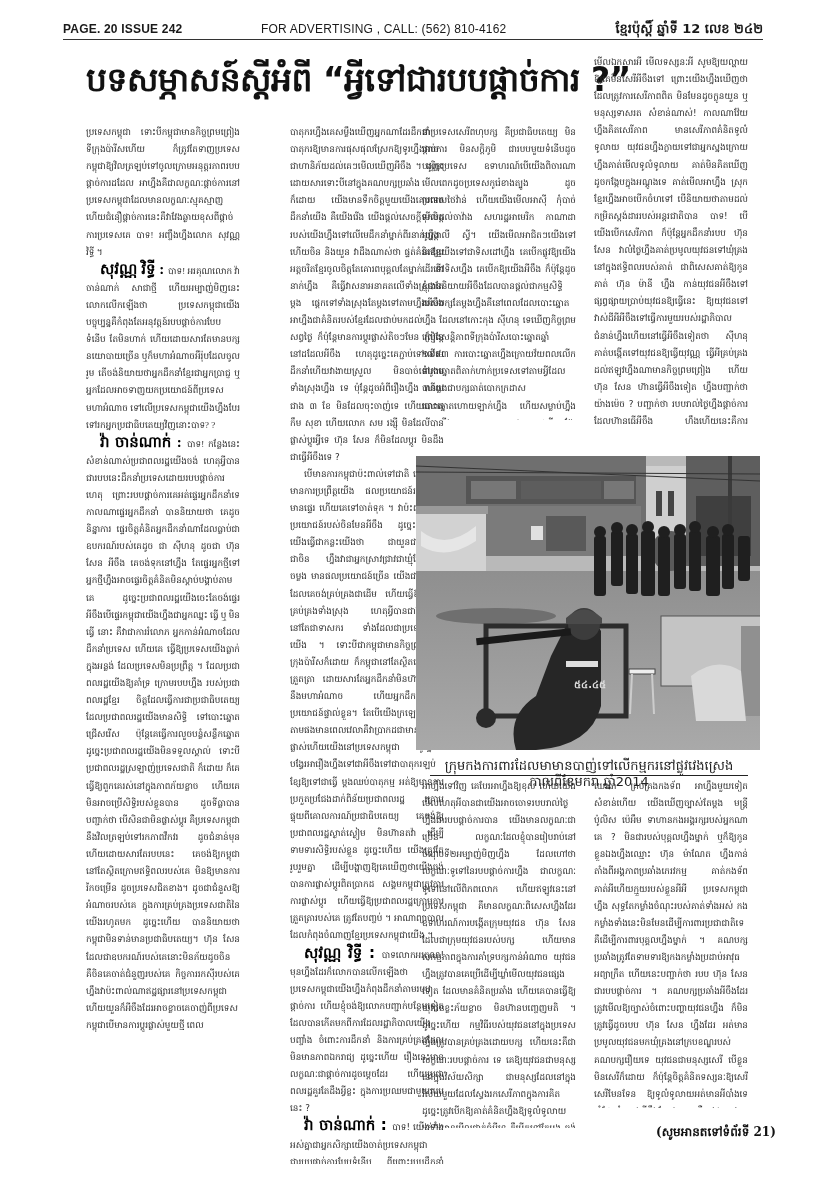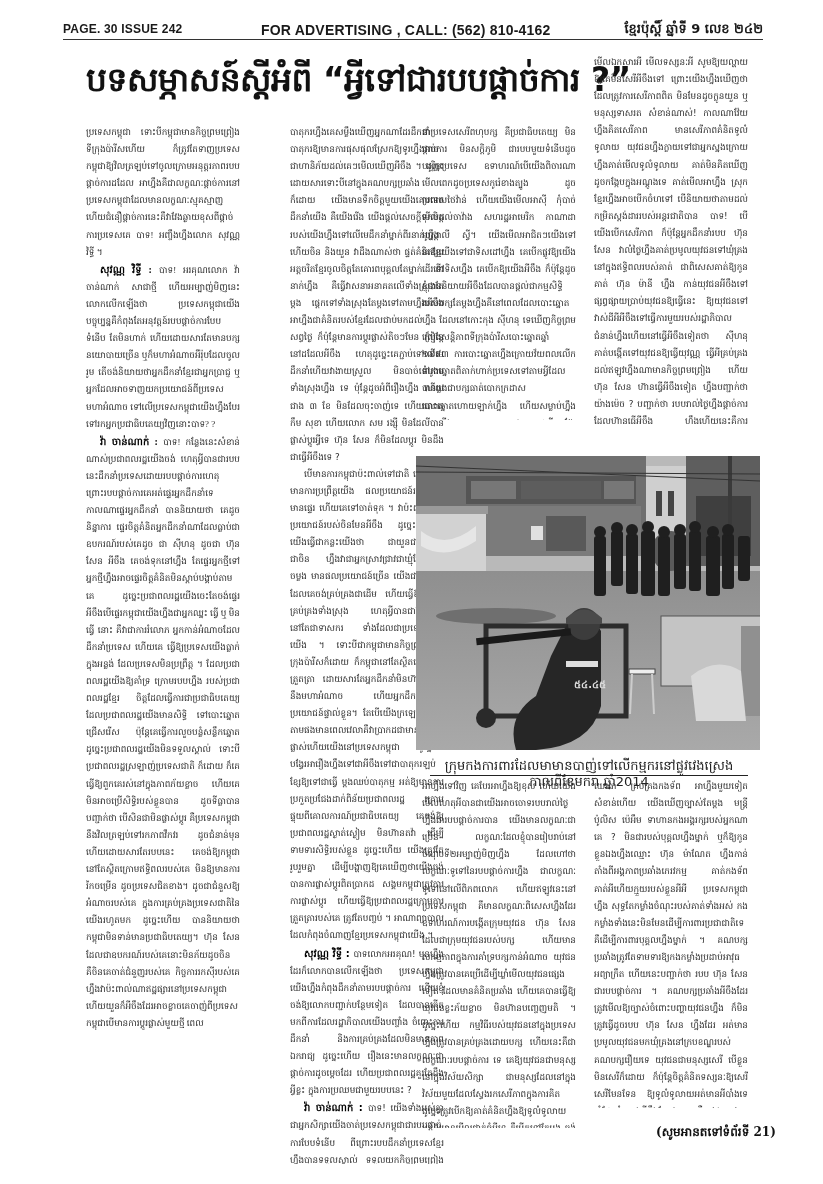--- a/index.html
+++ b/index.html
@@ -1,54 +1,54 @@
 <!DOCTYPE html>
 <html><head>
 <meta charset="utf-8">
 <style>
   * { margin: 0; padding: 0; box-sizing: border-box; }
   html, body { width: 823px; height: 1184px; background: #ffffff; overflow: hidden; }
   body { position: relative; font-family: "DejaVu Sans", sans-serif; color: #1a1a1a; }
 
   .header { position: absolute; left: 63px; top: 20px; width: 700px; height: 20px; border-bottom: 1.5px solid #333; }
   .header .left { position: absolute; left: 0; top: 2px; font-family: "Liberation Sans", sans-serif; font-weight: bold; font-size: 12px; letter-spacing: 0.2px; }
-  .header .center { position: absolute; left: 192px; top: 2px; font-family: "Liberation Sans", sans-serif; font-weight: bold; font-size: 14px; letter-spacing: 0.2px; padding-left: 6px; }
+  .header .center { position: absolute; left: 192px; top: 2px; font-family: "Liberation Sans", sans-serif; font-weight: normal; font-size: 12px; letter-spacing: 0.2px; padding-left: 6px; }
   .header .right { position: absolute; right: 0; top: 0px; font-family: "DejaVu Sans", sans-serif; font-weight: bold; font-size: 13px; }
 
   .headline { position: absolute; left: 86px; top: 50px; width: 508px; height: 60px;
     font-family: "DejaVu Sans", sans-serif; font-weight: bold; font-size: 33px; line-height: 60px;
     color: #111; white-space: nowrap; letter-spacing: -0.5px; }
 
   .col { position: absolute; font-family: "DejaVu Sans", sans-serif; font-size: 8.9px; line-height: 17.1px;
     text-align: justify; color: #2a2a2a; }
   .col p { margin: 0; }
   .col .indent { text-indent: 14px; }
-  .speaker { font-weight: bold; color: #000; font-size: 10px; }
+  .speaker { font-weight: bold; color: #000; font-size: 15px; }
 
   #col1 { left: 86px;  top: 124px; width: 154px; height: 1040px; font-family: Liberation Serif, serif; }
   #col2 { left: 254px; top: 124px; width: 154px; height: 1040px; margin-left: 36px; }
   #col3 { left: 422px; top: 124px; width: 154px; height: 296px; }
   #col4 { left: 594px; top: 54px;  width: 154px; height: 370px; }
   #col3b { left: 422px; top: 778px; width: 154px; height: 350px; }
   #col4b { left: 594px; top: 778px; width: 154px; height: 330px; }
 
   .photo { position: absolute; left: 416px; top: 456px; width: 344px; height: 294px; overflow: hidden; background: #84cc16; }
   .photo svg { display: block; }
   .caption { position: absolute; left: 430px; top: 758px; width: 318px; height: 18px;
     font-size: 13px; line-height: 16px; color: #222; text-align: center; border-bottom: 1.2px solid #222; }
 
   .continued { position: absolute; left: 630px; top: 1124px; width: 160px; font-family: "DejaVu Serif", serif; font-weight: bold; font-size: 12px; color: #111; margin-left: 26px; }
 </style>
 </head>
 <body>
 
 <div class="header">
-  <span class="left">PAGE. 30  ISSUE 242</span>
+  <span class="left">PAGE. 20  ISSUE 242</span>
   <span class="center">FOR ADVERTISING ,  CALL: (562) 810-4162</span>
-  <span class="right">ខ្មែរប៉ុស្ដិ៍ ឆ្នាំទី 9  លេខ ២៤២</span>
+  <span class="right">ខ្មែរប៉ុស្ដិ៍ ឆ្នាំទី 12  លេខ ២៤២</span>
 </div>
 
 <h1 class="headline">បទសម្ភាសន៍ស្ដីអំពី “អ្វីទៅជារបបផ្ដាច់ការ ?”</h1>
 
 <div class="col" id="col1" style="overflow: hidden;">
     <p><span>ប្រទេសកម្ពុជា ទោះបីកម្ពុជាមានកិច្ចព្រមព្រៀងទីក្រុងប៉ារីសហើយ ក៏ត្រូវតែទាញប្រទេសកម្ពុជាឱ្យវិលត្រឡប់ទៅចូលក្រោមអនុត្តរភាពរបបផ្ដាច់ការដដែល អាហ្នឹងគឺជាលក្ខណៈផ្ដាច់ការនៅប្រទេសកម្ពុជាដែលមានលក្ខណៈស្មុគស្មាញ ហើយជំនឿផ្ដាច់ការនេះគឺវាវែងឆ្ងាយខុសពីផ្ដាច់ការប្រទេសគេ បាទ! អញ្ចឹងហ្នឹងលោក សុវណ្ណ វិទ្ធី ។</span></p>
     <p class="indent"><span class="speaker">សុវណ្ណ វិទ្ធី : </span><span>បាទ! អរគុណលោក វ៉ា ចាន់ណាក់ សាជាថ្មី ហើយអម្បាញ់មិញនេះលោកលើកឡើងថា ប្រទេសកម្ពុជាយើងបច្ចុប្បន្នគឺកំពុងតែអនុវត្តន៍របបផ្ដាច់ការបែបទំនើប តែមិនហាក់ ហើយដោយសារតែមានបក្សនយោបាយច្រើន ឬក៏មហាអំណាចអឺរ៉ុបដែលចូលរួម តើចង់និយាយថាអ្នកដឹកនាំខ្មែរជាអ្នកប្រាជ្ញ ឬអ្នកដែលអាចទាញយកប្រយោជន៍ពីប្រទេសមហាអំណាច ទៅលើប្រទេសកម្ពុជាយើងហ្នឹងបែរទៅរកអ្នកប្រជាធិបតេយ្យវិញនោះបាទ? ?</span></p>
     <p class="indent"><span class="speaker">វ៉ា ចាន់ណាក់ : </span><span>បាទ! កន្លែងនេះសំខាន់ណាស់ប្រជាពលរដ្ឋយើងចង់ ហេតុអ្វីបានជារបបនេះដឹកនាំប្រទេសដោយរបបផ្ដាច់ការហេតុ ព្រោះរបបផ្ដាច់ការគេអត់ផ្ទេរអ្នកដឹកនាំទេ កាលណាផ្ទេរអ្នកដឹកនាំ បាននិយាយថា គេដូចនិន្នាការ ផ្ទេរចិត្តគំនិតអ្នកដឹកនាំណាដែលធ្លាប់ជាឧបករណ៍របស់គេដូច ជា ស៊ីហនុ ដូចជា ហ៊ុន សែន អីចឹង គេចង់ទុកនៅហ្នឹង តែផ្ទេរអ្នកថ្មីទៅ អ្នកថ្មីហ្នឹងអាចផ្ទេរចិត្តគំនិតមិនស្ដាប់បង្គាប់តាមគេ ដូច្នេះប្រជាពលរដ្ឋយើងចេះតែចង់ផ្ទេរ អីចឹងបើផ្ទេរកម្ពុជាយើងហ្នឹងជាអ្នកឈ្នះ ធ្វើ ឬ មិនធ្វើ នោះ គឺវាជាការរំលោភ អ្នកកាន់អំណាចដែលដឹកនាំប្រទេស ហើយគេ ធ្វើឱ្យប្រទេសយើងធ្លាក់ក្នុងអន្លង់ ដែលប្រទេសមិនប្រព្រឹត្ត ។ ដែលប្រជាពលរដ្ឋយើងឱ្យគាំទ្រ ក្រោមរបបហ្នឹង របស់ប្រជាពលរដ្ឋខ្មែរ ចិត្តដែលធ្វើការជាប្រជាធិបតេយ្យ ដែលប្រជាពលរដ្ឋយើងមានសិទ្ធិ ទៅបោះឆ្នោតជ្រើសរើស ប៉ុន្តែគេធ្វើការលួចបន្លំសន្លឹកឆ្នោត ដូច្នេះប្រជាពលរដ្ឋយើងមិនទទួលស្គាល់ ទោះបីប្រជាពលរដ្ឋស្រឡាញ់ប្រទេសជាតិ ក៏ដោយ ក៏គេធ្វើឱ្យពួកគេរស់នៅក្នុងភាពភ័យខ្លាច ហើយគេមិនអាចប្រើសិទ្ធិរបស់ខ្លួនបាន ដូចទីធ្លាបានបញ្ជាក់ថា បើសិនជាមិនផ្លាស់ប្ដូរ គឺប្រទេសកម្ពុជានឹងវិលត្រឡប់ទៅរកភាពវឹកវរ ដូចជំនាន់មុន ហើយដោយសារតែរបបនេះ គេចង់ឱ្យកម្ពុជានៅតែស្ថិតក្រោមឥទ្ធិពលរបស់គេ មិនឱ្យមានការរីកចម្រើន ដូចប្រទេសជិតខាង។ ដូចជាជំនួសឱ្យអំណាចរបស់គេ ក្នុងការគ្រប់គ្រងប្រទេសជាតិនៃយើងរហូតមក ដូច្នេះហើយ បាននិយាយថា កម្ពុជាមិនទាន់មានប្រជាធិបតេយ្យ។ ហ៊ុន សែន ដែលជាឧបករណ៍របស់គេនោះមិនភ័យដូចចិន គឺចិនគេចាត់ជំនួញរបស់គេ កិច្ចការរកស៊ីរបស់គេហ្នឹងវាប៉ះពាល់ណាឥដ្ឋផ្សារនៅប្រទេសកម្ពុជា ហើយយួនក៏អីចឹងដែរអាចខ្លាចគេចាញ់ពីប្រទេសកម្ពុជាបើមានការប្ដូរផ្លាស់មួយថ្មី ពេល</span></p>
   </div>
 <div class="col" id="col2" style="overflow: hidden;">

